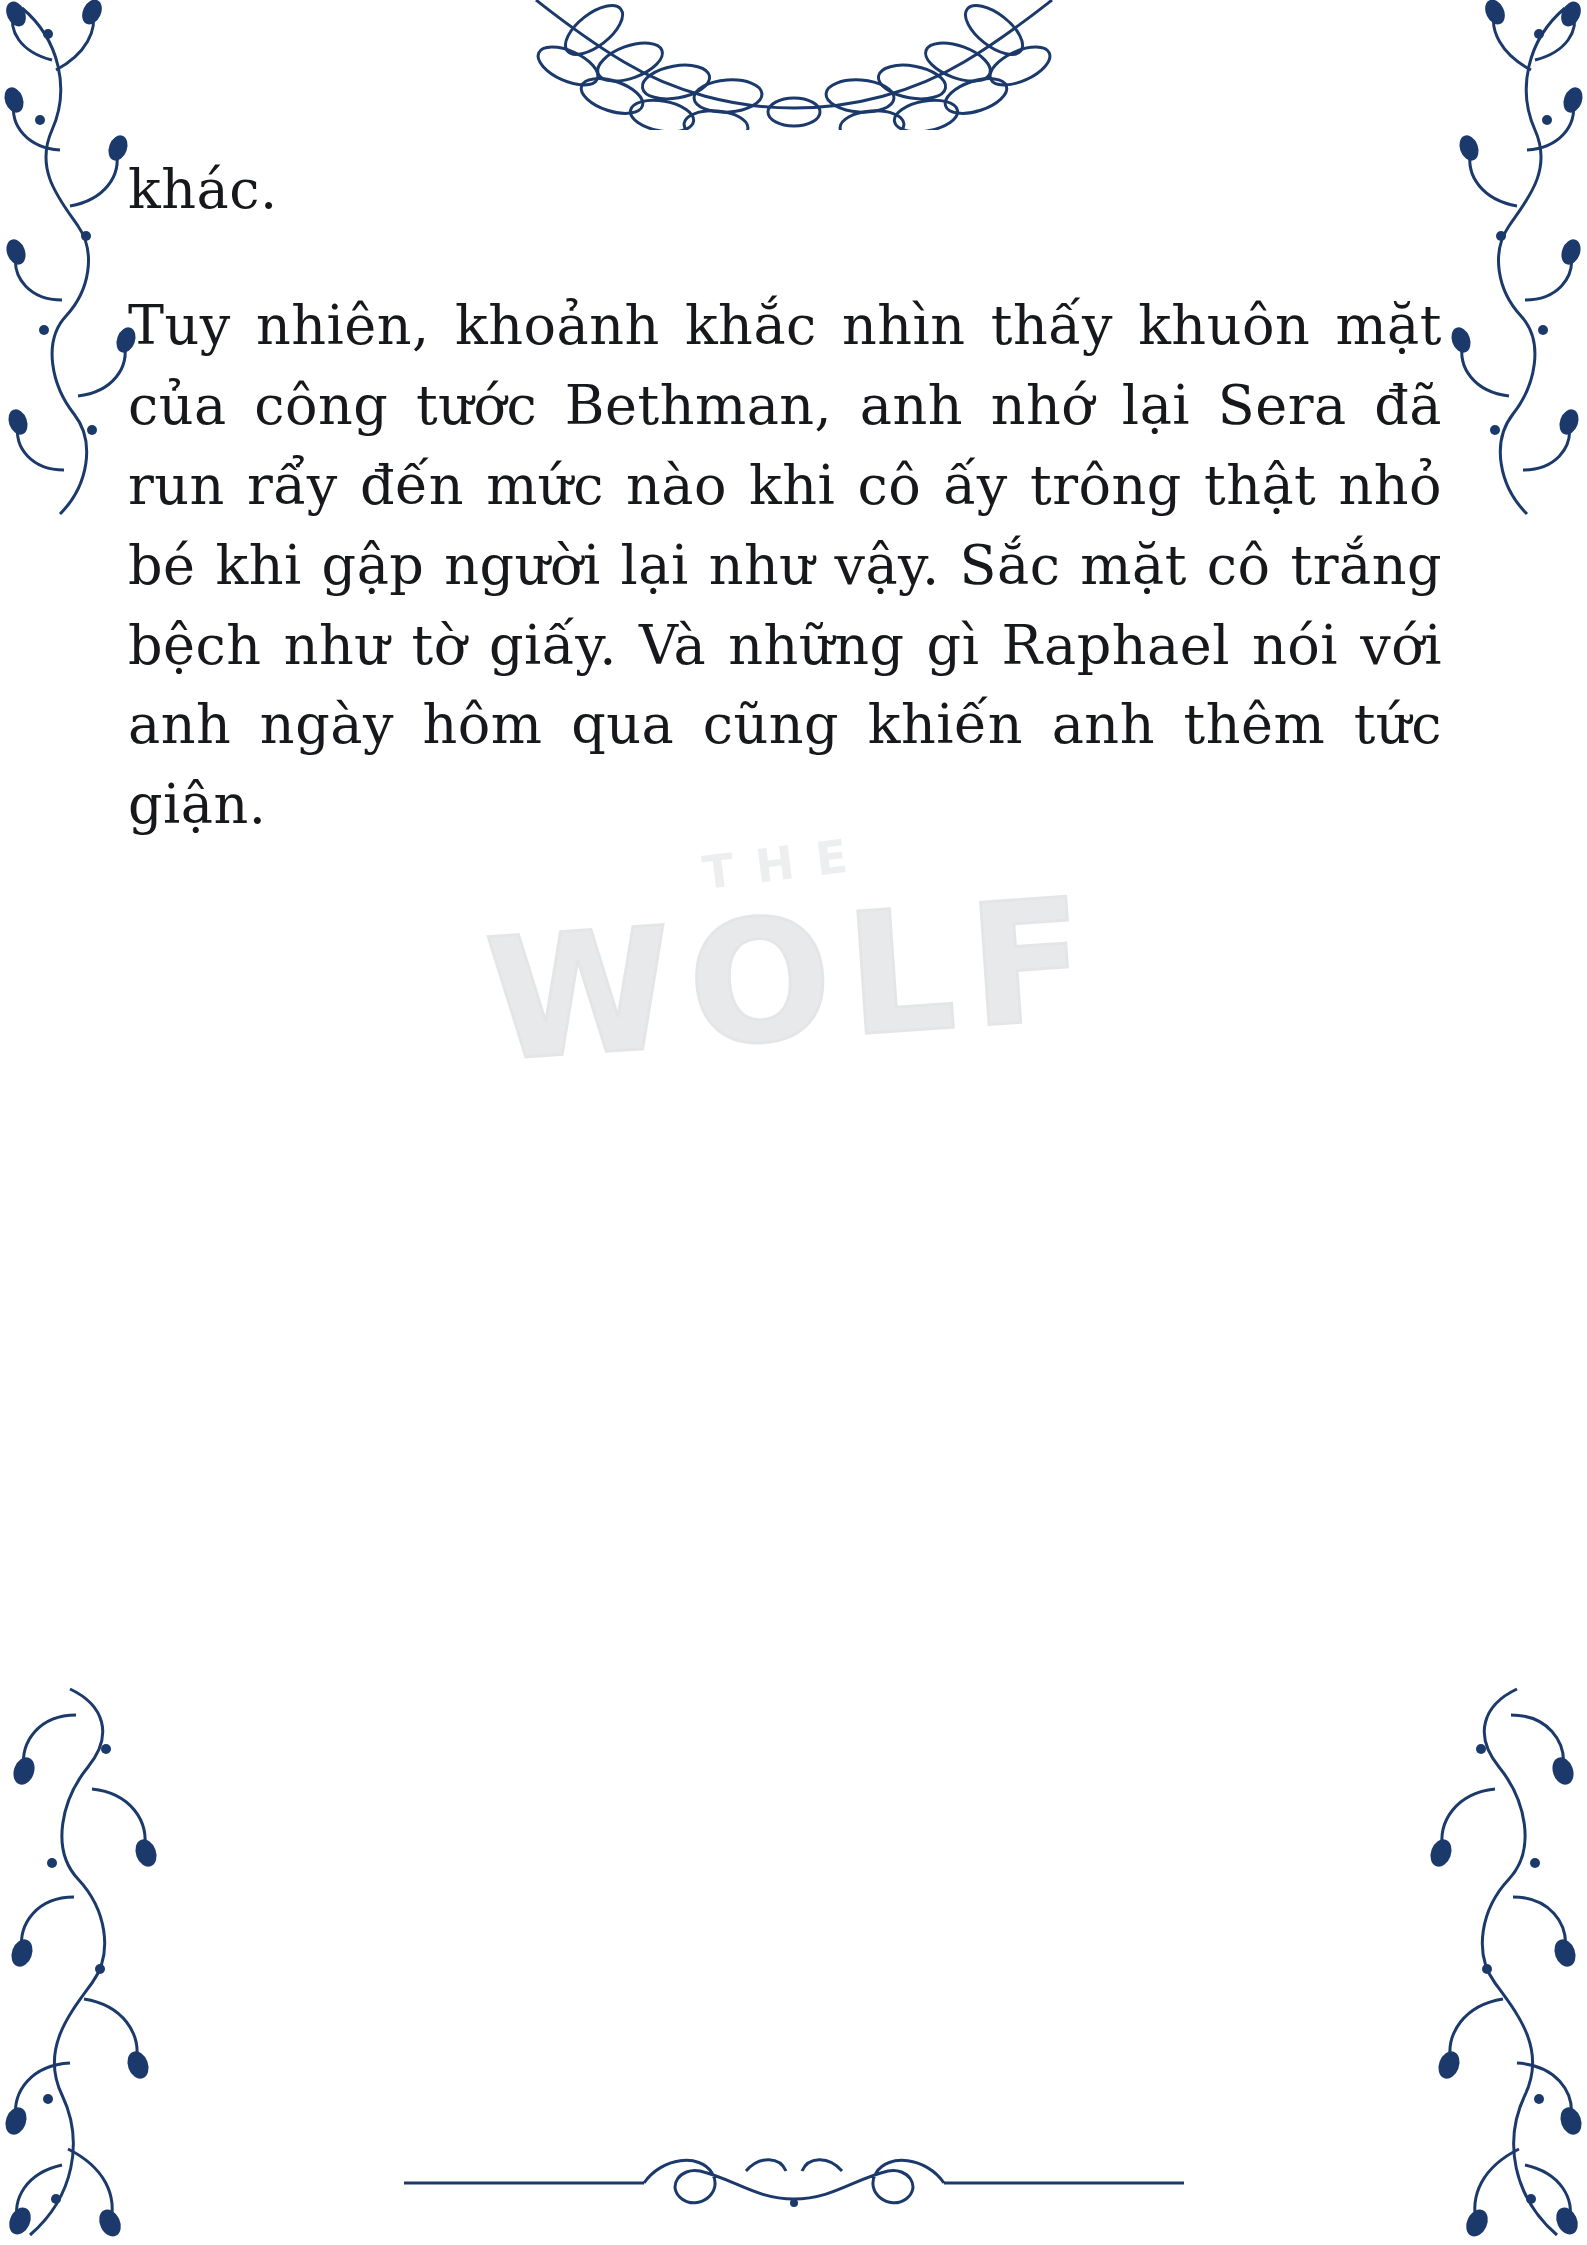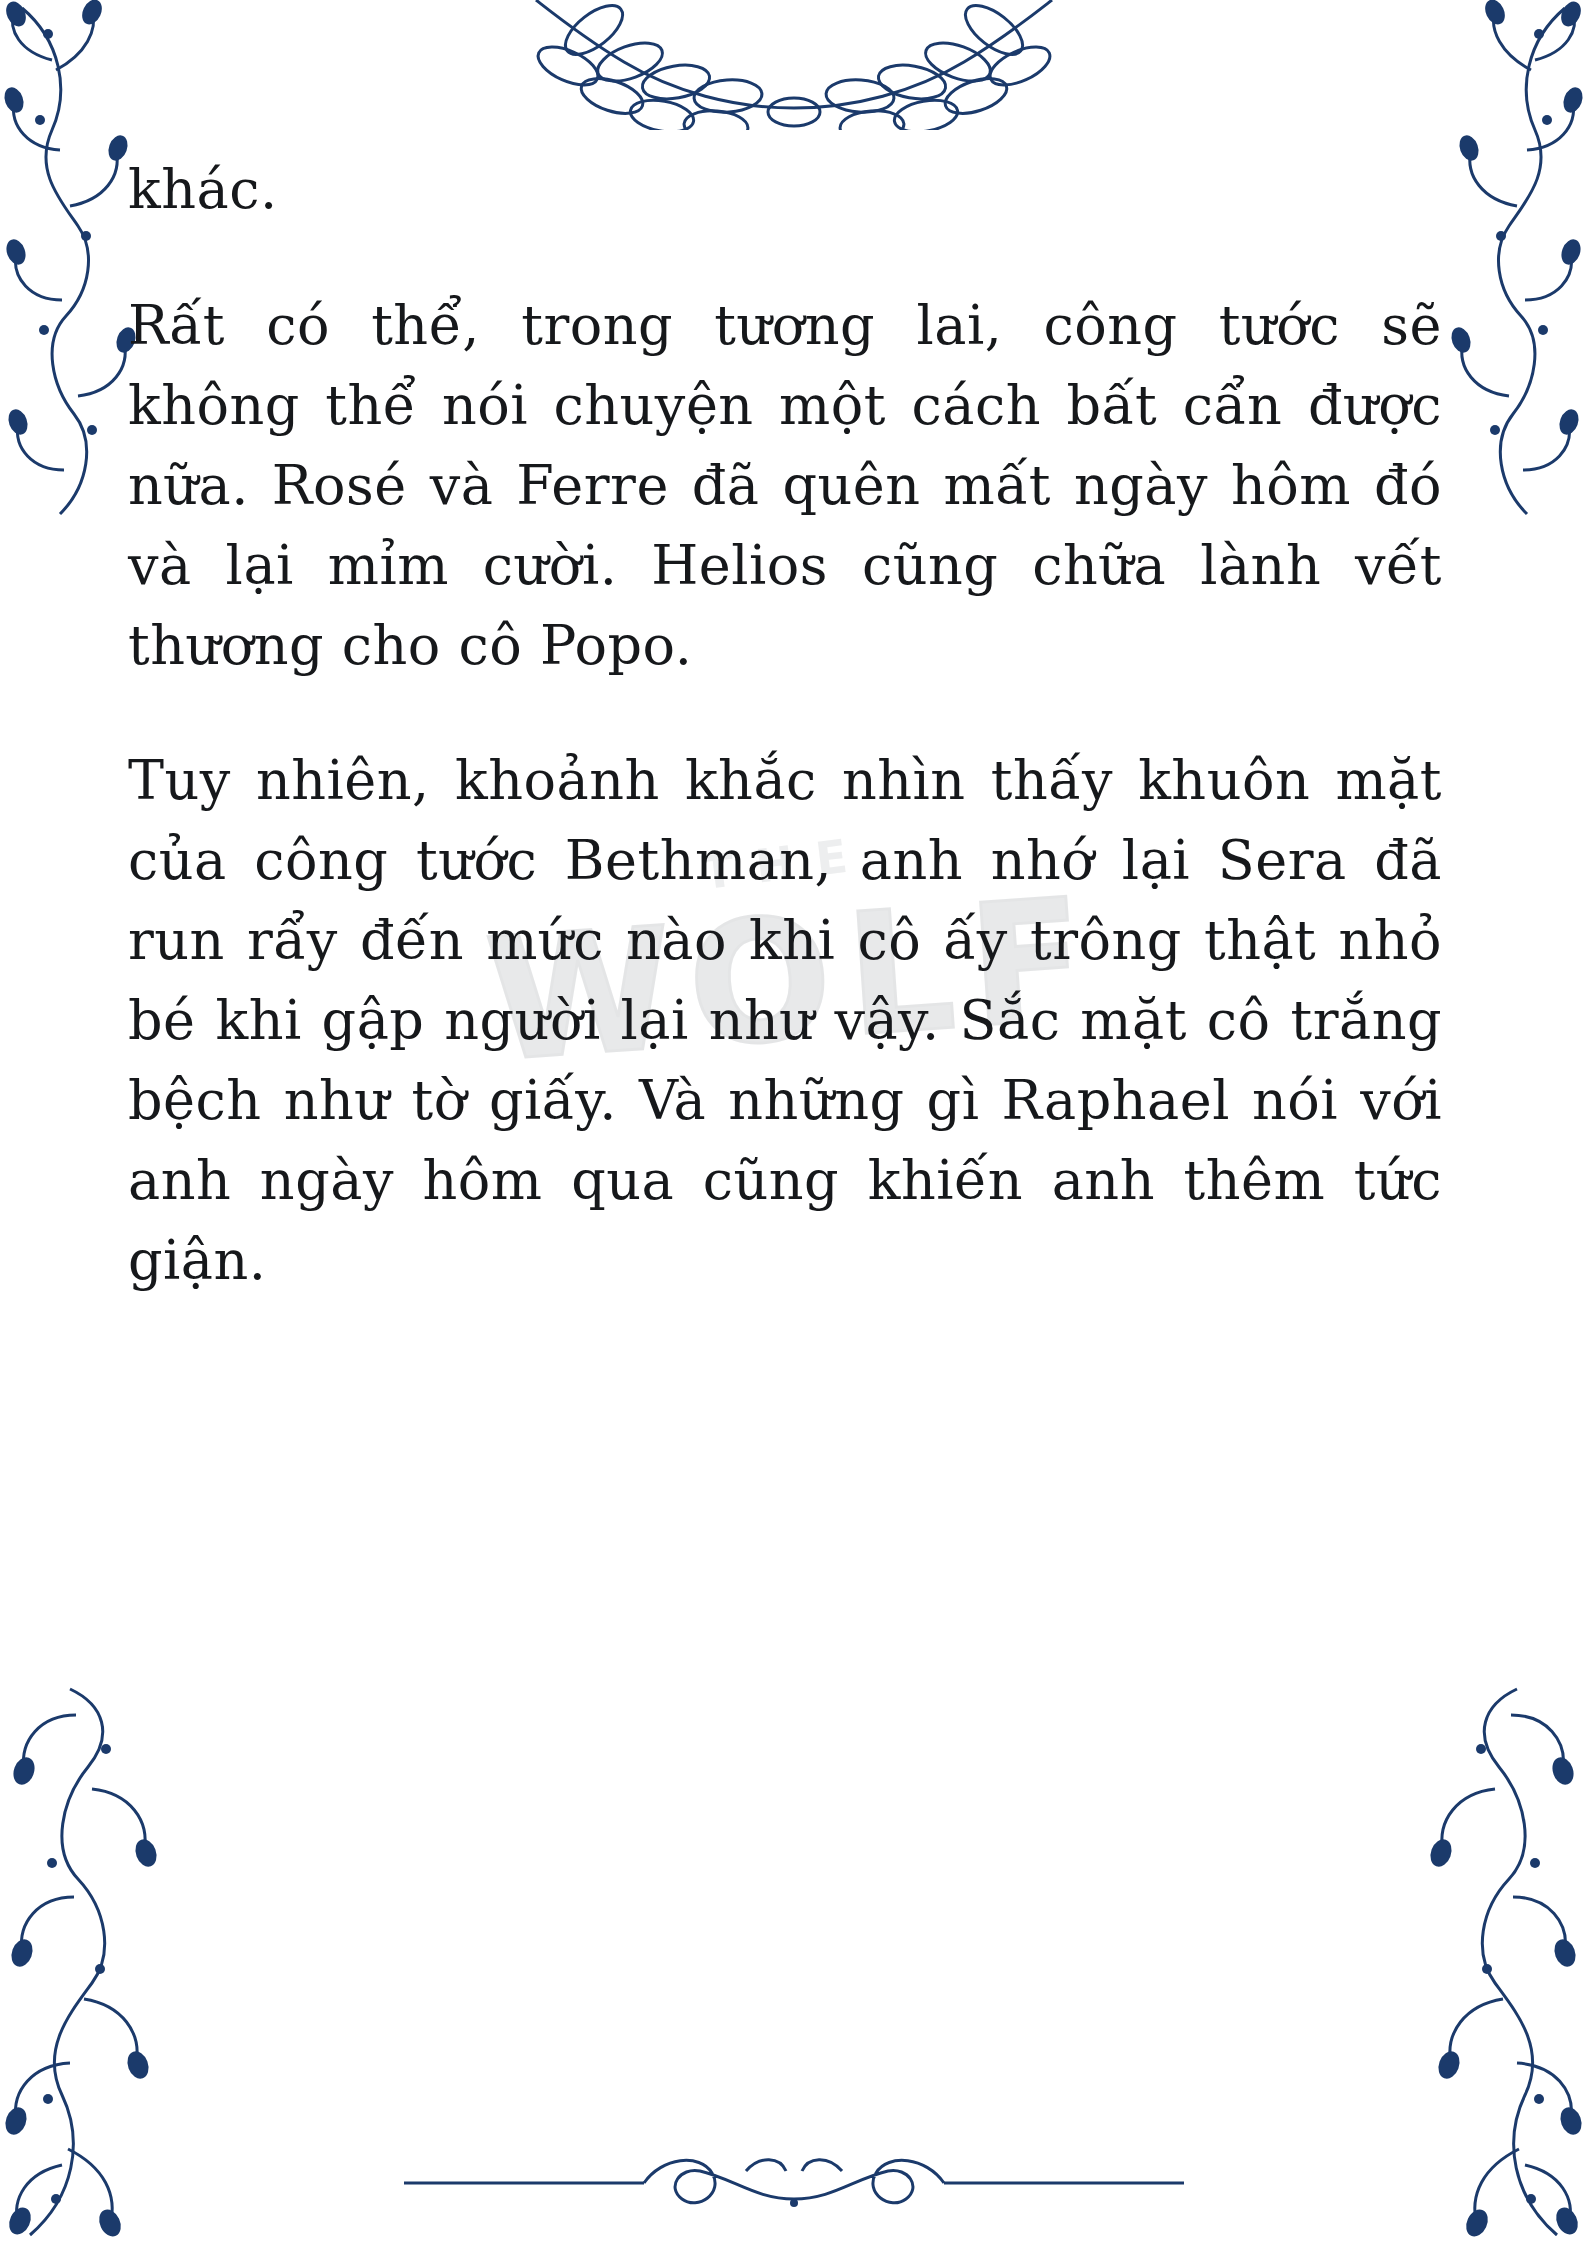--- a/index.html
+++ b/index.html
@@ -243,18 +243,17 @@
     </svg>
   </div>
 
   <div class="watermark">
     <div class="watermark-text wm-the">THE</div>
     <div class="watermark-text wm-wolf">WOLF</div>
   </div>
 
   <div class="content">
     <p class="para single">khác.</p>
-    <p class="para">Rất có thể, trong tương lai, công tước sẽ không thể nói chuyện một cách bất cẩn được nữa. Rosé và Ferre đã quên mất ngày hôm đó và lại mỉm cười. Helios cũng chữa lành vết thương cho cô Popo.</p>
     <p class="para last">Tuy nhiên, khoảnh khắc nhìn thấy khuôn mặt của công tước Bethman, anh nhớ lại Sera đã run rẩy đến mức nào khi cô ấy trông thật nhỏ bé khi gập người lại như vậy. Sắc mặt cô trắng bệch như tờ giấy. Và những gì Raphael nói với anh ngày hôm qua cũng khiến anh thêm tức giận.</p>
   </div>
 
 
 </div>
 
 </body></html>

